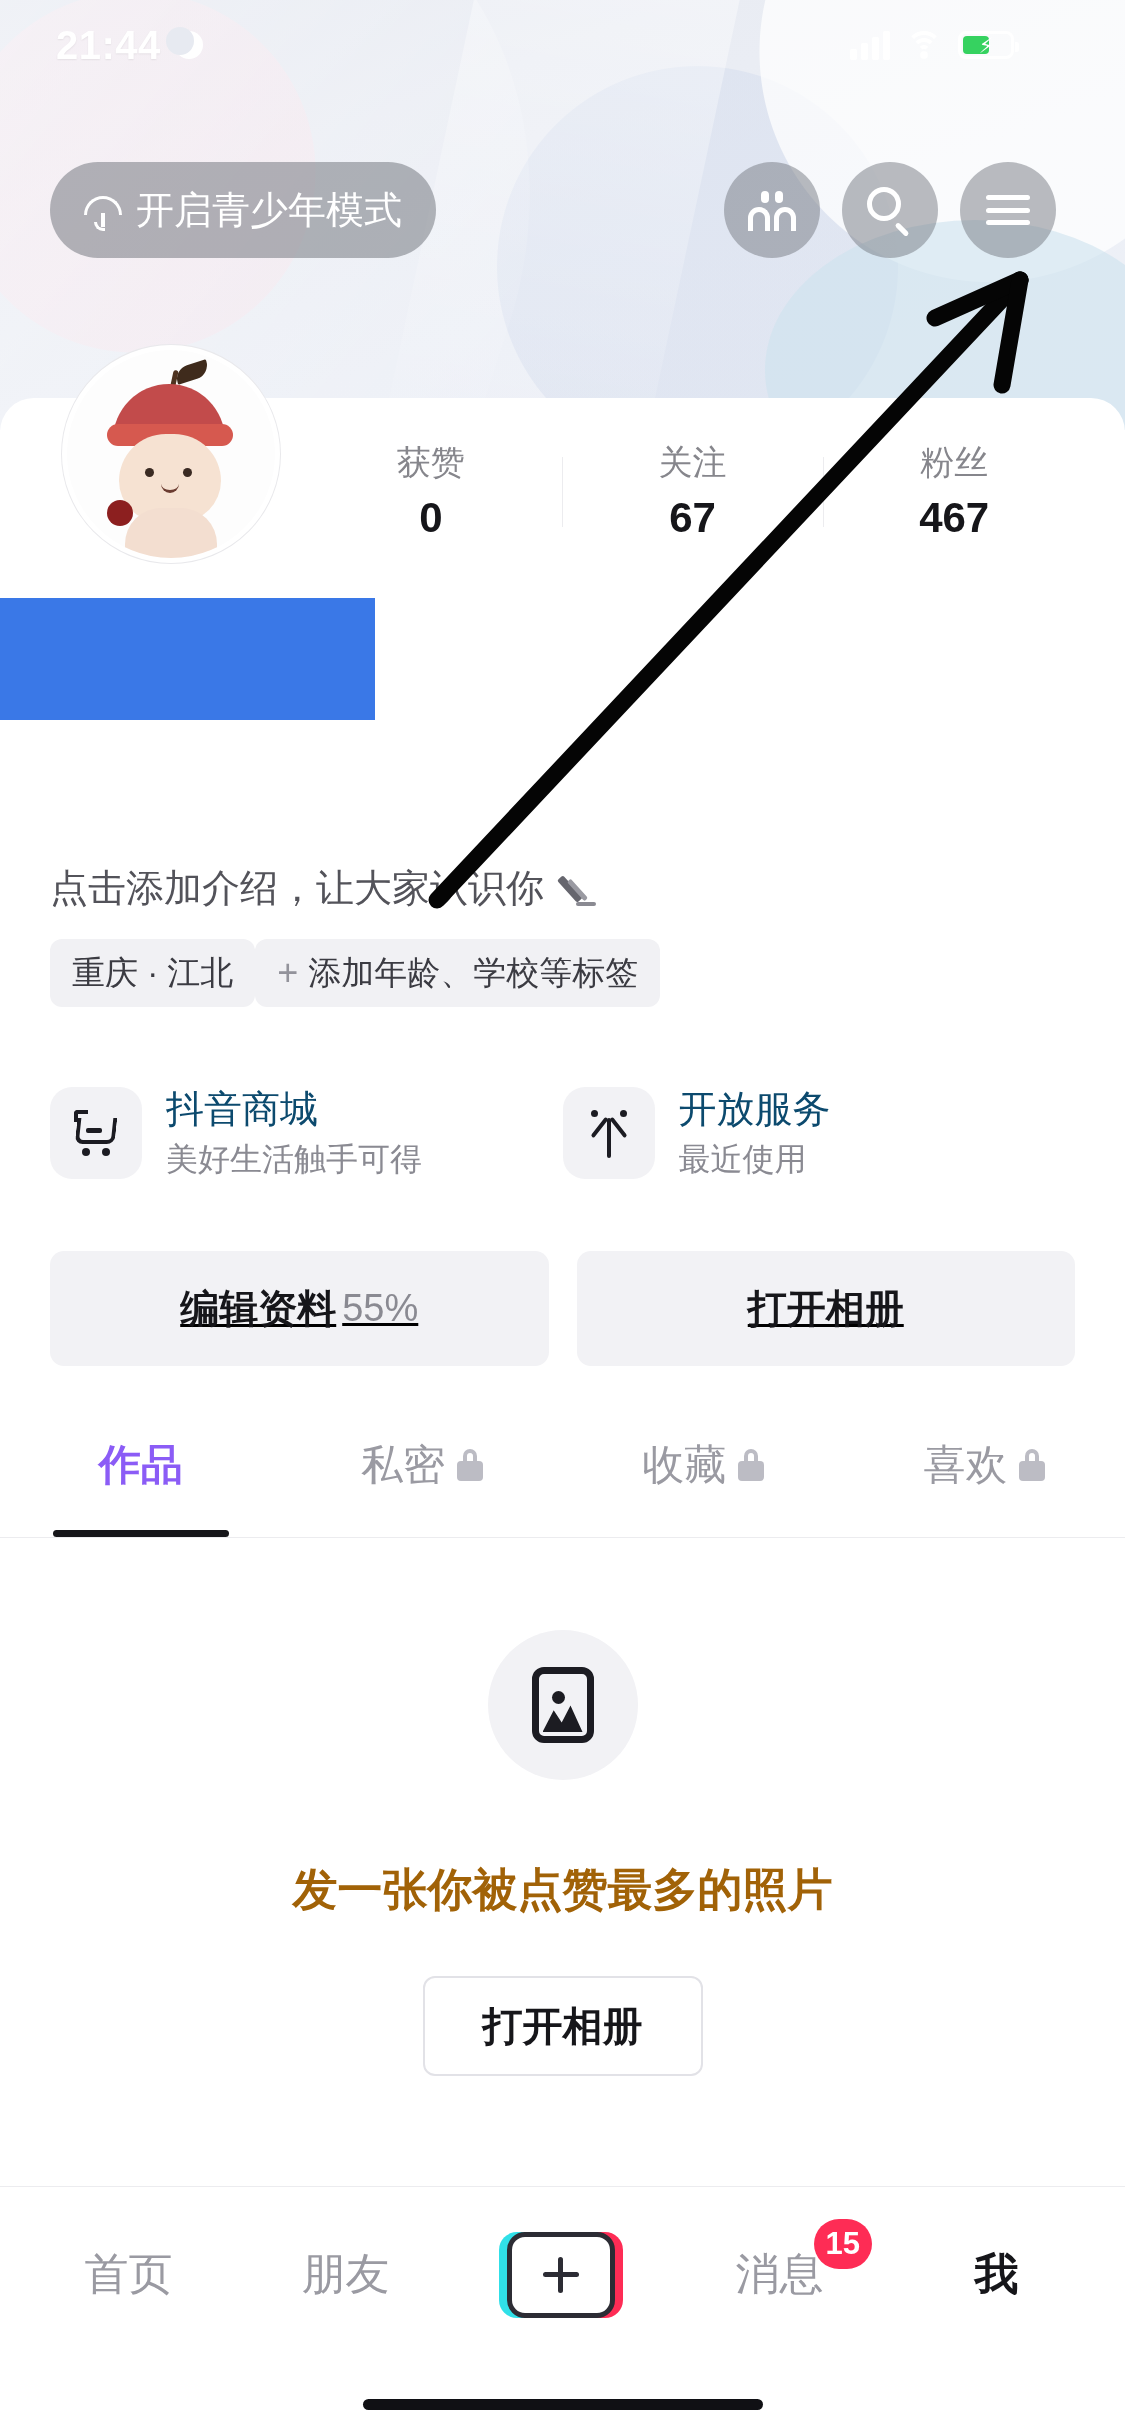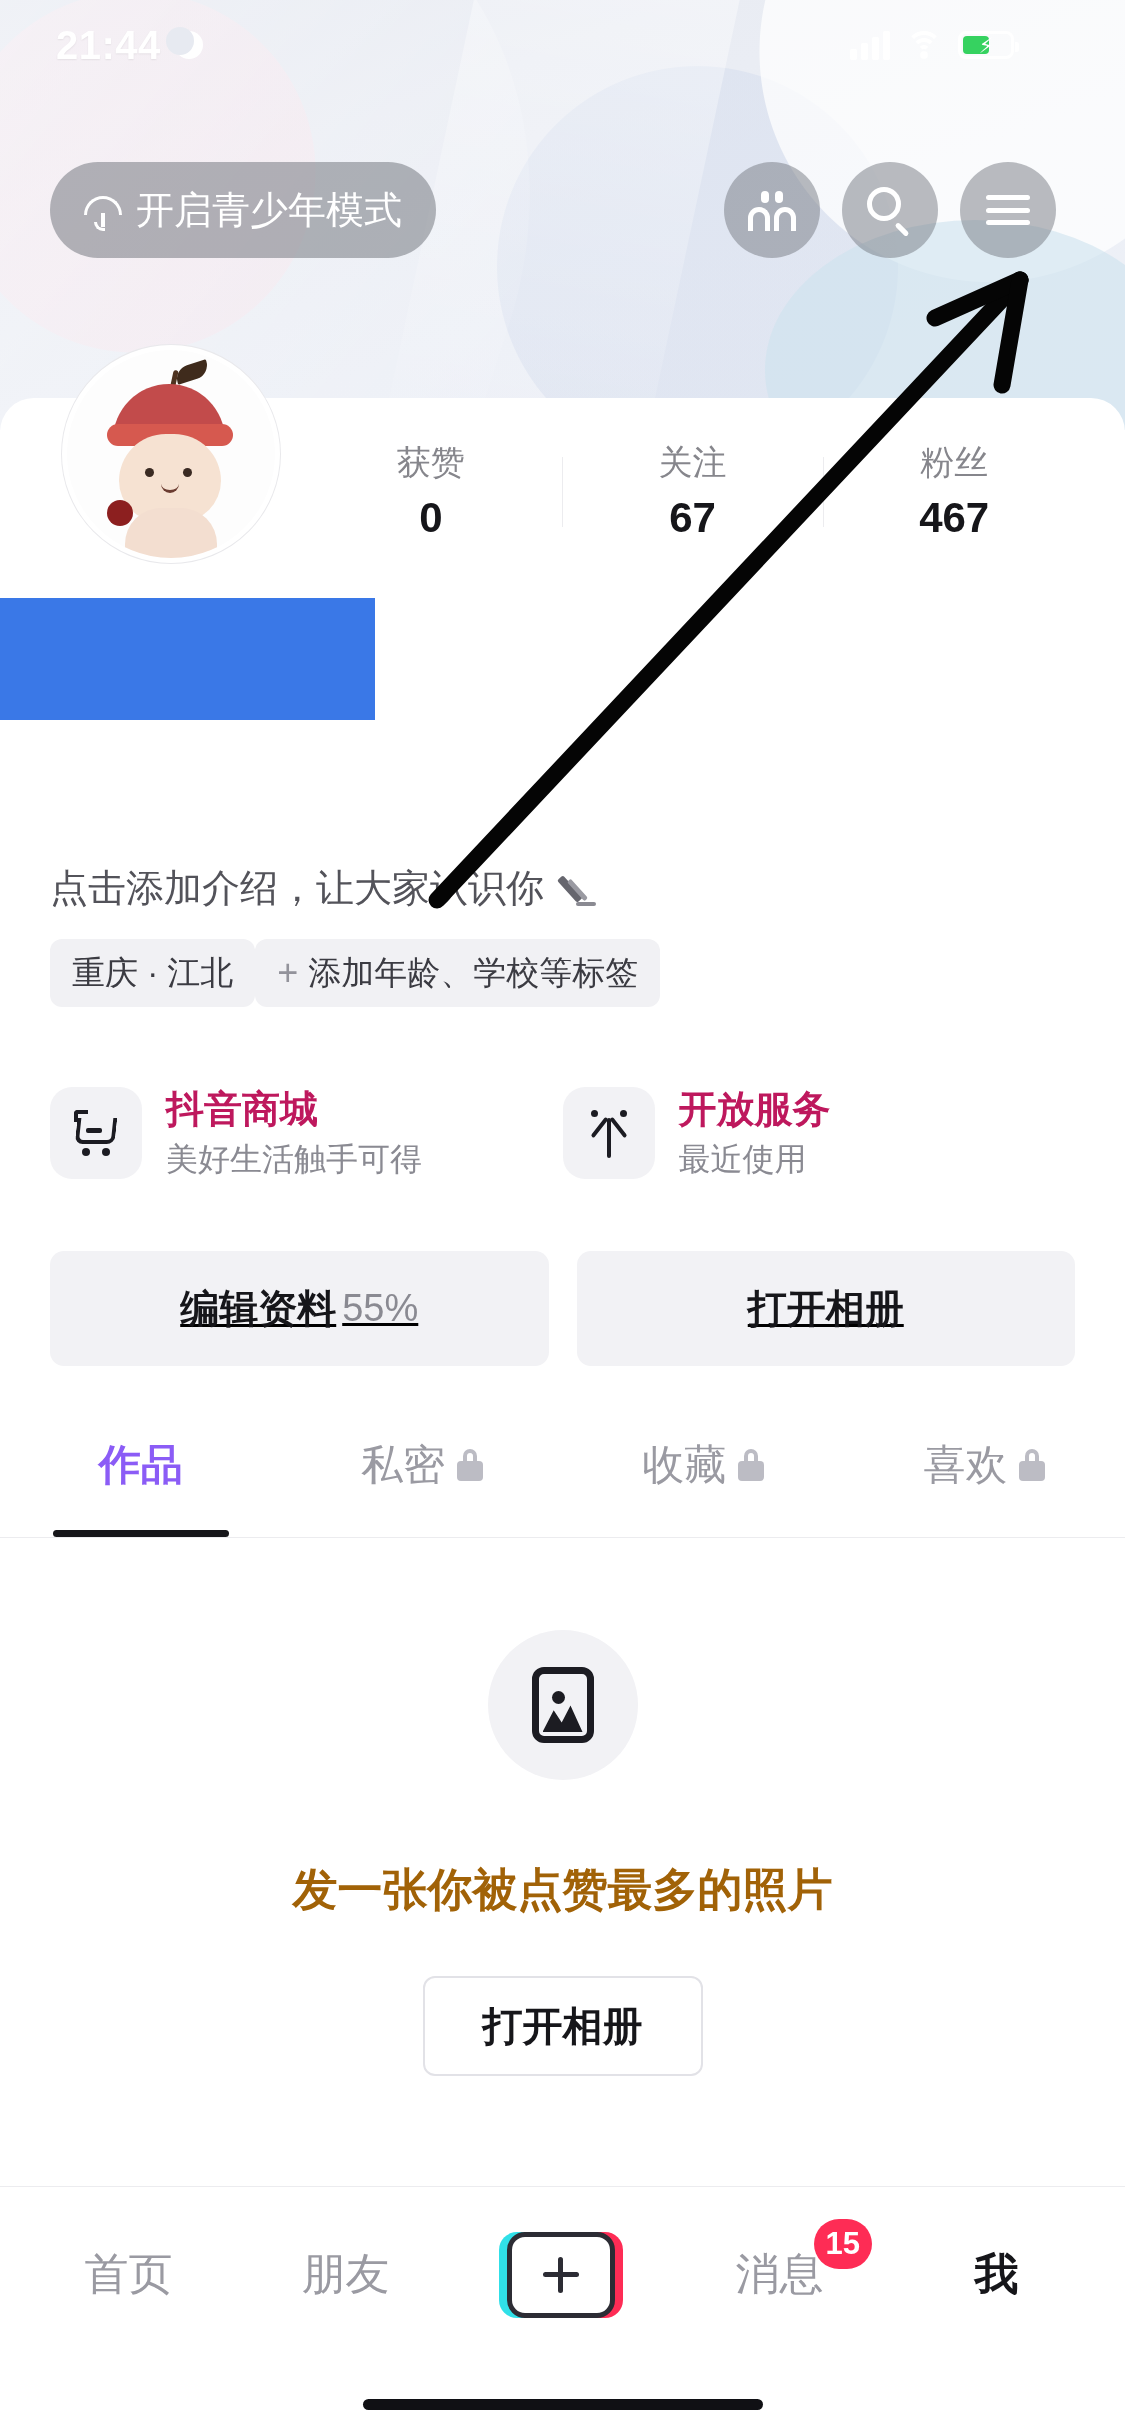--- a/index.html
+++ b/index.html
@@ -198,21 +198,21 @@
   .cart .bar { position:absolute; left:14px; top:18px; width:16px; height:5px; background:#1c1c22; border-radius:2px; }
   .cart .hook2 { position:absolute; left:2px; top:0; width:14px; height:12px; border-left:4px solid #1c1c22; border-top:4px solid #1c1c22; border-radius:4px 0 0 0; }
   .cart .w1, .cart .w2 { position:absolute; bottom:0; width:8px; height:8px; border-radius:50%; background:#1c1c22; }
   .cart .w1 { left:10px; } .cart .w2 { left:30px; }
   .star { width:48px; height:50px; position:relative; }
   .star .v { position:absolute; left:22px; top:10px; width:4px; height:40px; background:#1c1c22; border-radius:2px; }
   .star .d1 { position:absolute; left:20px; top:10px; width:4px; height:24px; background:#1c1c22; border-radius:2px; transform:rotate(38deg); transform-origin:top center; }
   .star .d2 { position:absolute; left:24px; top:10px; width:4px; height:24px; background:#1c1c22; border-radius:2px; transform:rotate(-38deg); transform-origin:top center; }
   .star .p1, .star .p2 { position:absolute; top:2px; width:7px; height:7px; border-radius:50%; background:#1c1c22; }
   .star .p1 { left:6px; } .star .p2 { right:6px; }
-  .svc-txt .t1 { font-size:38px; color:#be185d; font-weight:700; line-height:1.1; margin-bottom:12px; }
+  .svc-txt .t1 { font-size:38px; color:#0c4a6e; font-weight:400; line-height:1.1; margin-bottom:12px; }
   .svc-txt .t2 { font-size:32px; color:#8a8a92; line-height:1.1; }
 
   
   .actions {
     position:absolute; top:1251px; left:50px; width:1025px; height:115px;
     display:flex; gap:28px; z-index:15;text-decoration:underline;
   }
   .act {
     flex:1; background:#f2f2f5; border-radius:14px;
     display:flex; align-items:center; justify-content:center; gap:6px;

